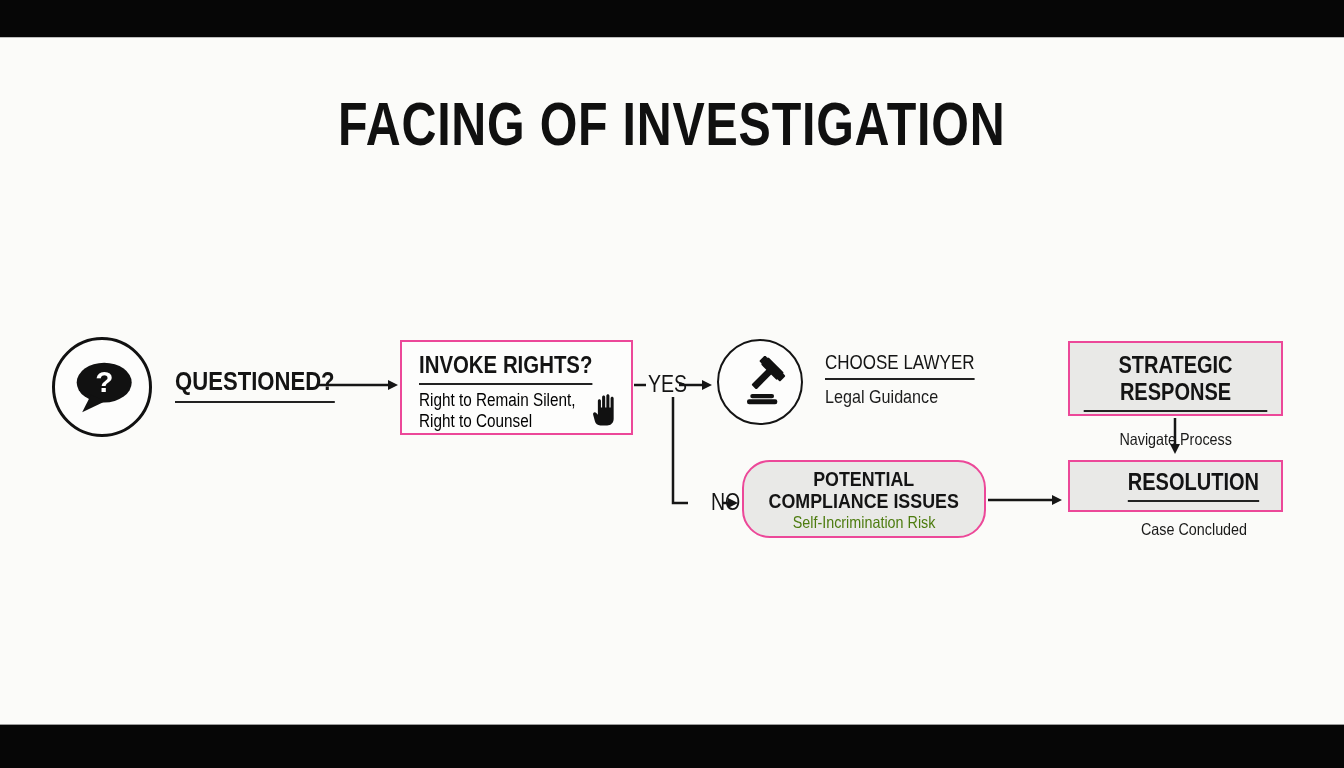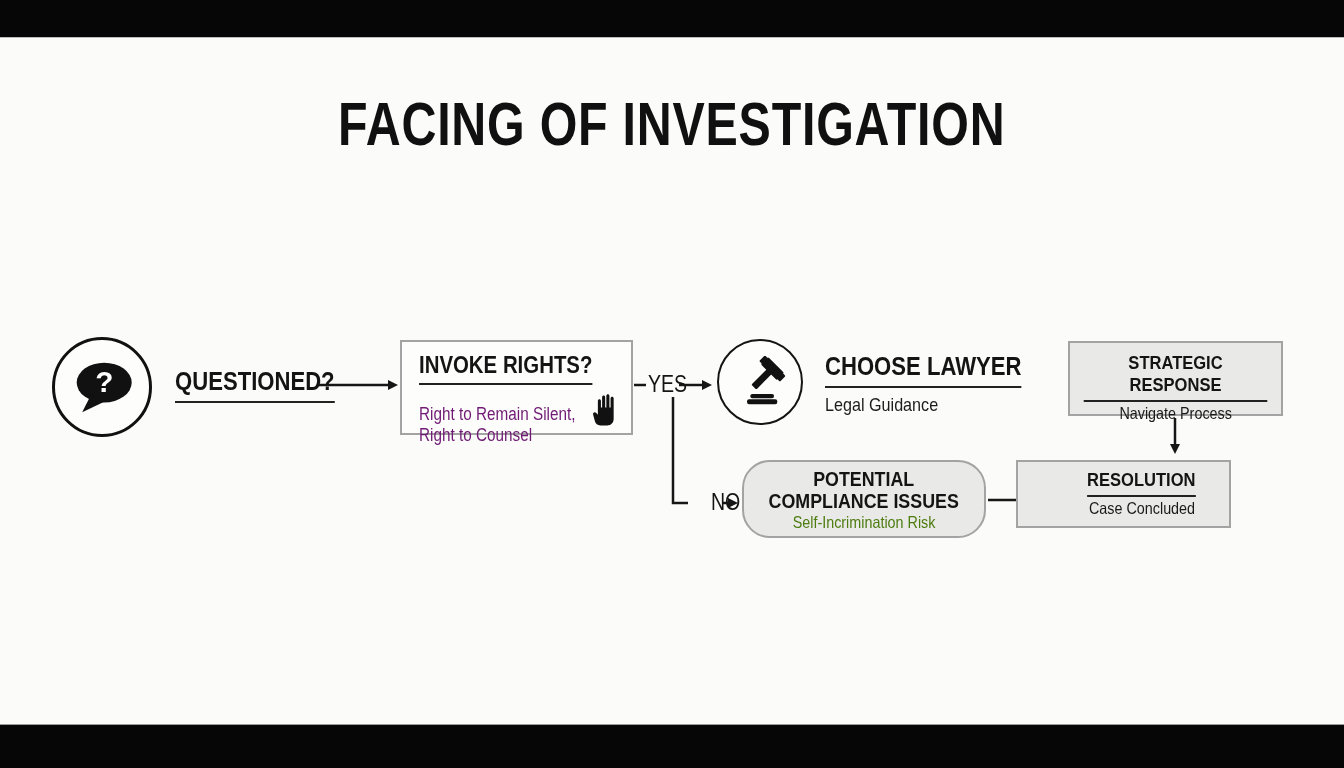--- a/index.html
+++ b/index.html
@@ -35,39 +35,39 @@
   .circle-question { left: 52px; top: 337px; width: 100px; height: 100px; border: 3px solid #111; }
   .circle-gavel    { left: 717px; top: 339px; width: 86px;  height: 86px;  border: 2.5px solid #141414; }
 
   
   .questioned-label { position: absolute; left: 175px; top: 366px; font-size: 26px; font-weight: 700; }
   .branch-label { position: absolute; font-size: 23px; font-weight: 400; white-space: nowrap; }
   .yes-label { left: 648px; top: 371px; }
   .no-label  { left: 711px; top: 489px; }
 
   .lawyer-block { position: absolute; left: 825px; top: 351px; }
-  .lawyer-title { font-size: 26px; font-weight: 700; }
+  .lawyer-title { font-size: 20px; font-weight: 400; }
   .lawyer-sub   { margin-top: 6px; font-size: 19px; font-weight: 400; color: #1c1c1c; }
 
   
-  .node-box { position: absolute; border: 2px solid #a3a3a3; }
+  .node-box { position: absolute; border: 2px solid #ec4899; }
   .invoke-box { left: 400px; top: 340px; width: 233px; height: 95px; background: #fdfdfc; padding: 9px 12px 6px 17px; }
   .invoke-title { font-size: 24px; font-weight: 700; }
-  .invoke-sub { margin-top: 19px; font-size: 18px; font-weight: 400; line-height: 1.14; color: #701a75; }
+  .invoke-sub { margin-top: 5px; font-size: 18px; font-weight: 400; line-height: 1.14; color: #000000; }
   .hand-wrap { position: absolute; right: 10px; bottom: 7px; width: 30px; height: 33px; }
 
   .gray-box { background: #e9e9e7; text-align: center; }
   .compliance-box { left: 742px; top: 460px; width: 244px; height: 78px; padding: 6px 6px 0; border-radius: 28px; }
   .compliance-title { font-size: 20.5px; font-weight: 700; line-height: 1.08; }
   .compliance-sub { font-size: 16.5px; font-weight: 400; margin-top: 1px; color: #4d7c0f; }
 
   .strategic-box { left: 1068px; top: 341px; width: 215px; height: 75px; padding-top: 9px; }
-  .resolution-box { left: 1016px; top: 460px; width: 215px; height: 68px; padding-top: 7px; padding-left: 36px; }
-  .right-title { font-size: 19px; font-weight: 700; }
-  .right-sub { font-size: 16.5px; font-weight: 400; margin-top: 2px; color: #1a1a1a; }
+  .resolution-box { left: 1068px; top: 460px; width: 215px; height: 52px; padding-top: 7px; padding-left: 36px; }
+  .right-title { font-size: 23px; font-weight: 700; }
+  .right-sub { font-size: 16.5px; font-weight: 400; margin-top: 18px; color: #1a1a1a; }
 
   .connectors { position: absolute; left: 0; top: 0; pointer-events: none; }
   .connectors line, .connectors polyline { stroke: #161616; stroke-width: 2.5; fill: none; }
 </style>
 </head>
 <body>
 
 <div class="stage">
 
   <div class="bar bar-top"></div>

